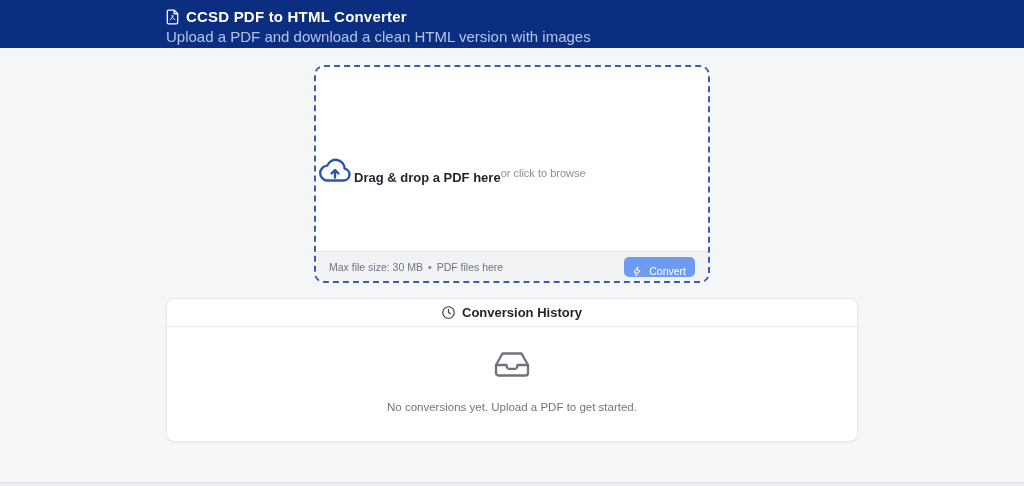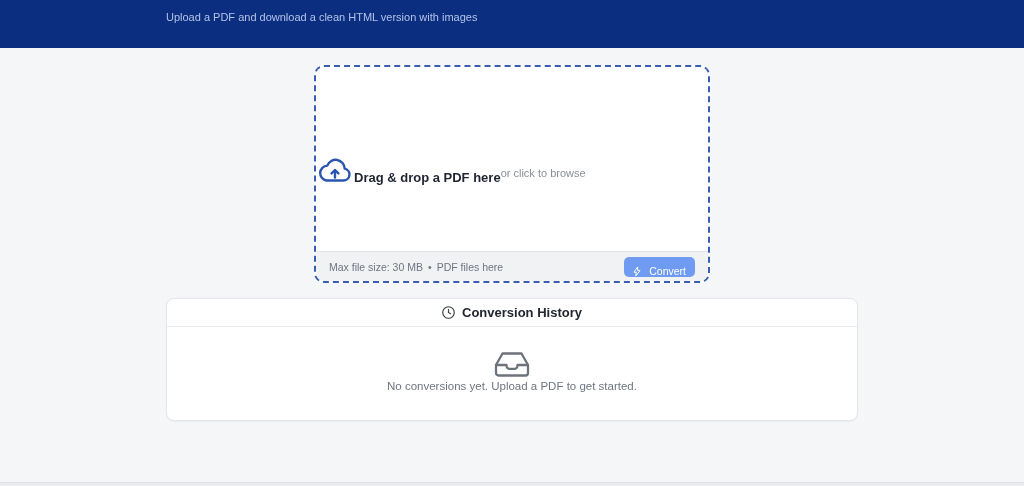--- a/index.html
+++ b/index.html
@@ -8,21 +8,21 @@
     font-family:"Liberation Sans", sans-serif;
     background:#f5f6f8;
     position:relative;
   }
 
   
   .app-header { height:48px; background:#0c2e80; }
   .header-inner { width:692px; margin:0 auto; padding-top:8px; }
   .header-title-row { display:flex; align-items:center; gap:7px; }
   .header-title { color:#ffffff; font-size:15px; font-weight:bold; letter-spacing:.2px; }
-  .header-subtitle { color:#b4c3e9; font-size:11px; margin-top:3px; }
+  .header-subtitle { color:#b4c3e9; font-size:15px; margin-top:3px; }
 
   
   .dropzone {
     width:396px; height:218px;
     margin:17px auto 0;
     border:2px dashed #3a5db1;
     border-radius:10px;
     background:#ffffff;
     display:flex; flex-direction:column;
     overflow:hidden;
@@ -57,35 +57,45 @@
     background:#ffffff; border:1px solid #e4e6ea; border-radius:8px;
     overflow:hidden;
     box-shadow:0 1px 2px rgba(0,0,0,.04);
   }
   .history-header {
     display:flex; align-items:center; gap:7px;
     padding:6px 13px; border-bottom:1px solid #e8eaee;justify-content:center;
   }
   .history-title { font-size:13px; font-weight:bold; color:#22262e; }
   .history-empty { display:flex; flex-direction:column; align-items:center; padding:22px 0 28px; }
-  .empty-msg { font-size:11.5px; color:#6f7580; margin-top:1px; }
+  .empty-msg { font-size:11.5px; color:#6f7580; margin-top:22px; }
 
   
   .bottom-strip {
     position:absolute; left:0; right:0; bottom:0; height:4px;
     background:#e9ebee; border-top:1px solid #e0e2e6;
   }
 
   .icon { display:inline-flex; flex:none; }
 </style>
 </head>
 <body>
 
 <header class="app-header">
   <div class="header-inner">
+    <div class="header-title-row">
+      <span class="icon">
+        <svg width="13" height="16" viewBox="0 0 16 20" fill="none" stroke="#ffffff" stroke-width="1.6" stroke-linejoin="round" stroke-linecap="round">
+          <path d="M3 1.5h7.2L14.5 6v11a1.5 1.5 0 0 1-1.5 1.5H3A1.5 1.5 0 0 1 1.5 17V3A1.5 1.5 0 0 1 3 1.5z"></path>
+          <path d="M10 1.8V6h4.2"></path>
+          <path d="M5 13.5c1.6-.4 4.4-4.6 3.4-5.6-1.1-1-1.6 3.9 2.6 5.2" stroke-width="1.2"></path>
+        </svg>
+      </span>
+      <h1 class="header-title">CCSD PDF to HTML Converter</h1>
+    </div>
     <div class="header-subtitle">Upload a PDF and download a clean HTML version with images</div>
   </div>
 </header>
 
 <section class="dropzone">
   <div class="dropzone-body">
     <span class="icon">
       <svg width="38" height="30" viewBox="0 0 38 30" fill="none" stroke="#2a55ae" stroke-width="2.4" stroke-linecap="round" stroke-linejoin="round">
         <path d="M10.5 24.5h17a6 6 0 0 0 1.2-11.87A9 9 0 0 0 11.3 9.6 7.5 7.5 0 0 0 10.5 24.5z"></path>
         <path d="M19 21.5v-7"></path>

